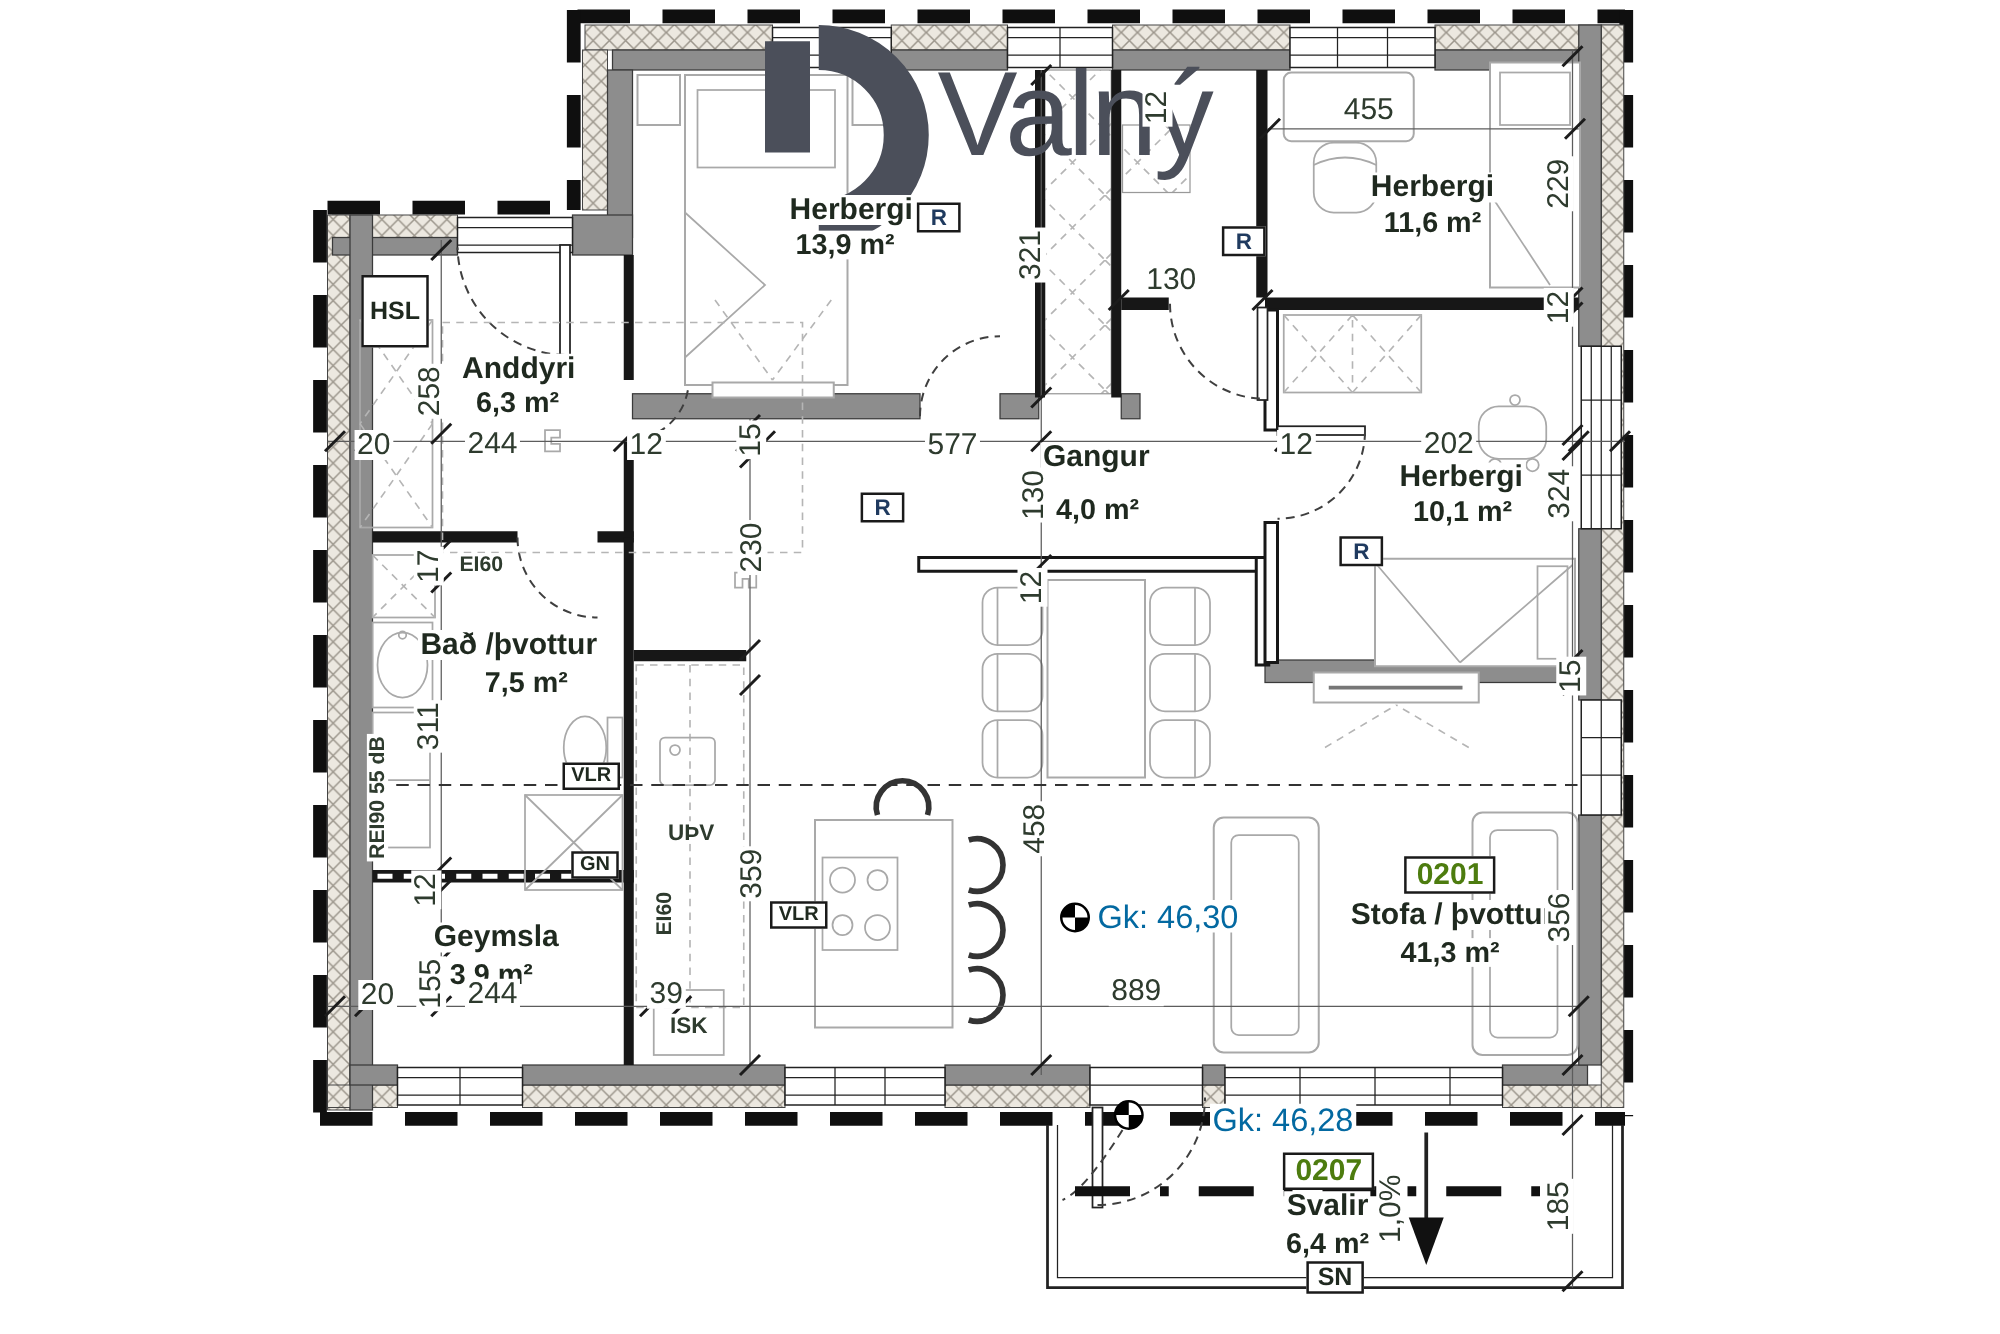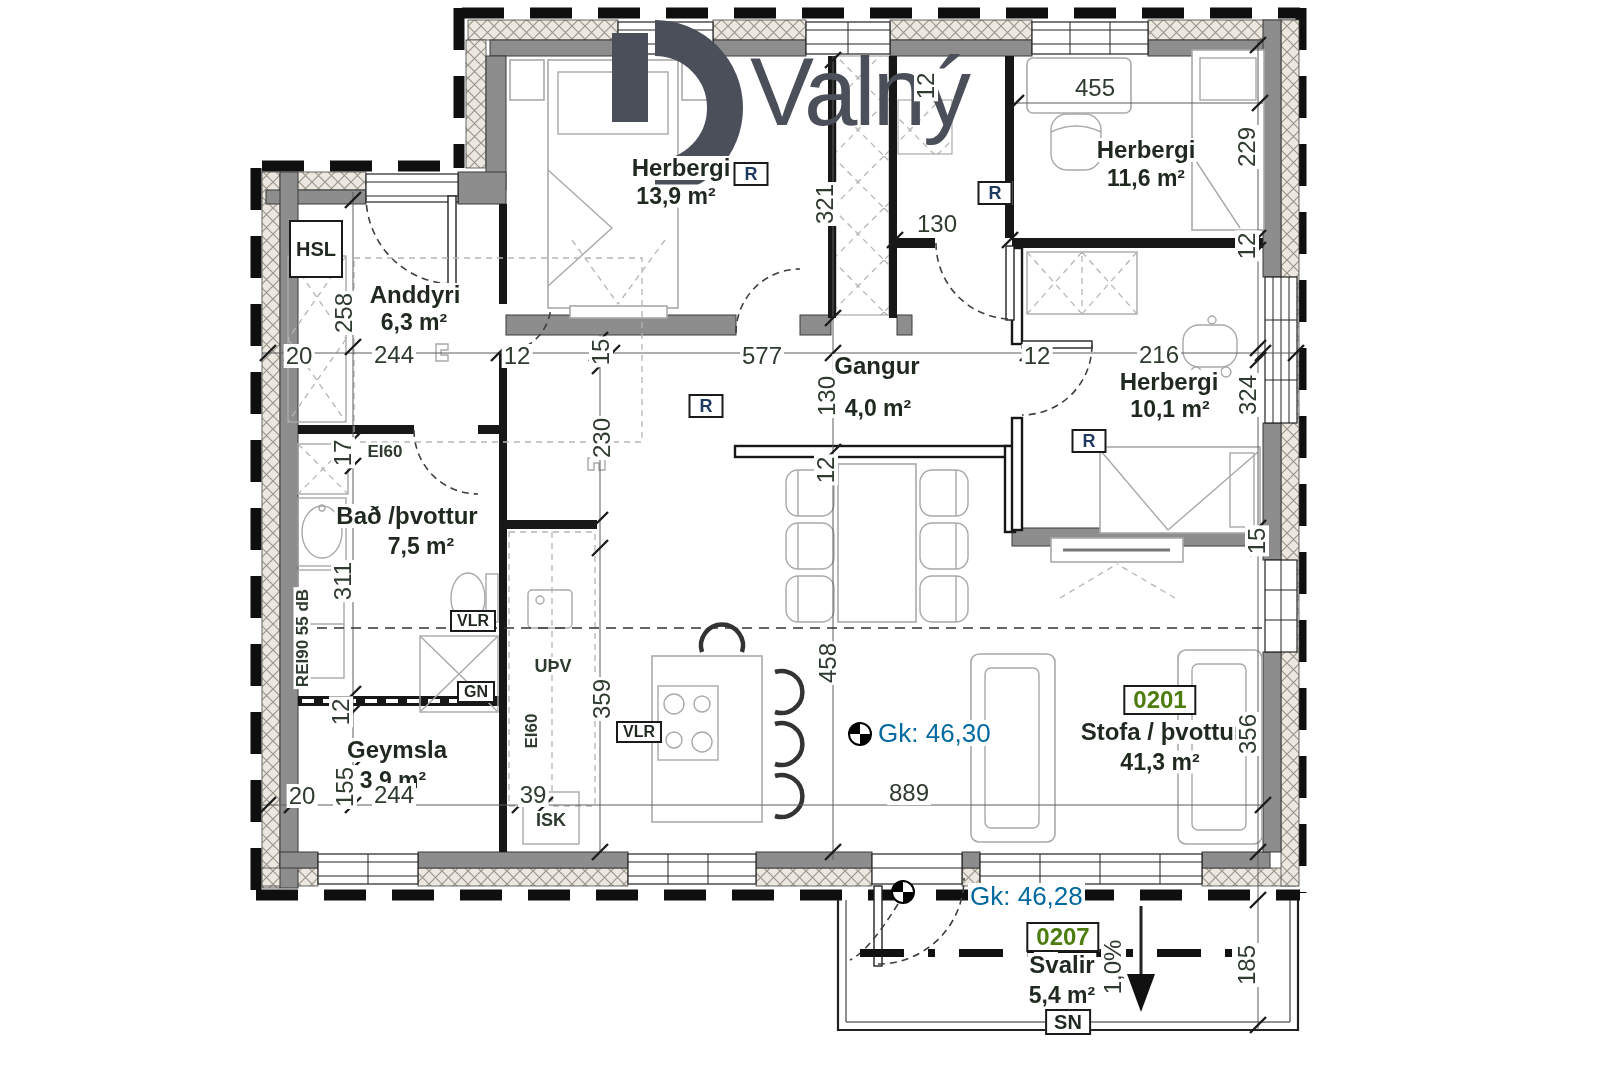--- a/index.html
+++ b/index.html
@@ -374,21 +374,21 @@
 <div class="lbl areav" style="left:414px;top:322px">6,3 m²</div>
 <div class="lbl room" style="left:877px;top:366px">Gangur</div>
 <div class="lbl areav" style="left:878px;top:408px">4,0 m²</div>
 <div class="lbl room" style="left:407px;top:516px">Bað /þvottur</div>
 <div class="lbl areav" style="left:421px;top:546px">7,5 m²</div>
 <div class="lbl room" style="left:397px;top:750px">Geymsla</div>
 <div class="lbl areav" style="left:393px;top:780px">3,9 m²</div>
 <div class="lbl room" style="left:1162px;top:732px">Stofa / þvottur</div>
 <div class="lbl areav" style="left:1160px;top:762px">41,3 m²</div>
 <div class="lbl room" style="left:1062px;top:965px">Svalir</div>
-<div class="lbl areav" style="left:1062px;top:995px">5,4 m²</div>
+<div class="lbl areav" style="left:1062px;top:995px">6,4 m²</div>
 
 <div class="lbl boxed unit" style="left:1160px;top:700px">0201</div>
 <div class="lbl boxed unit" style="left:1063px;top:937px">0207</div>
 <div class="lbl boxed sn" style="left:1068px;top:1022px">SN</div>
 <div class="lbl boxed hsl" style="left:316px;top:230px">HSL</div>
 <div class="lbl boxed smbox" style="left:473px;top:621px">VLR</div>
 <div class="lbl boxed smbox" style="left:639px;top:732px">VLR</div>
 <div class="lbl boxed smbox" style="left:476px;top:692px">GN</div>
 <div class="lbl boxed rbox" style="left:751px;top:174px">R</div>
 <div class="lbl boxed rbox" style="left:995px;top:193px">R</div>
@@ -404,21 +404,21 @@
 
 <div class="lbl gk" style="left:876px;top:733px;transform:translate(0,-50%)">Gk: 46,30</div>
 <div class="lbl gk" style="left:968px;top:896px;transform:translate(0,-50%)">Gk: 46,28</div>
 
 <div class="lbl dim" style="left:299px;top:356px">20</div>
 <div class="lbl dim" style="left:394px;top:355px">244</div>
 <div class="lbl dim" style="left:517px;top:356px">12</div>
 <div class="lbl dim rot" style="left:601px;top:352px">15</div>
 <div class="lbl dim" style="left:762px;top:356px">577</div>
 <div class="lbl dim" style="left:1037px;top:356px">12</div>
-<div class="lbl dim" style="left:1159px;top:355px">216</div>
+<div class="lbl dim" style="left:1159px;top:355px">202</div>
 <div class="lbl dim" style="left:1095px;top:88px">455</div>
 <div class="lbl dim" style="left:937px;top:224px">130</div>
 <div class="lbl dim rot" style="left:344px;top:313px">258</div>
 <div class="lbl dim rot" style="left:825px;top:204px">321</div>
 <div class="lbl dim rot" style="left:926px;top:86px">12</div>
 <div class="lbl dim rot" style="left:1247px;top:147px">229</div>
 <div class="lbl dim rot" style="left:1247px;top:246px">12</div>
 <div class="lbl dim rot" style="left:1248px;top:395px">324</div>
 <div class="lbl dim rot" style="left:1257px;top:541px">15</div>
 <div class="lbl dim rot" style="left:1248px;top:734px">356</div>

